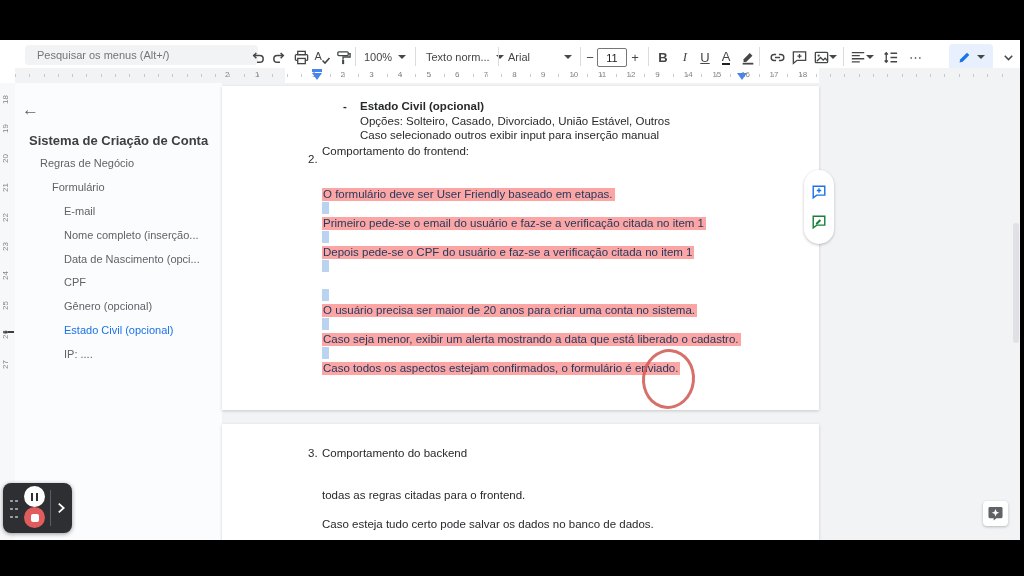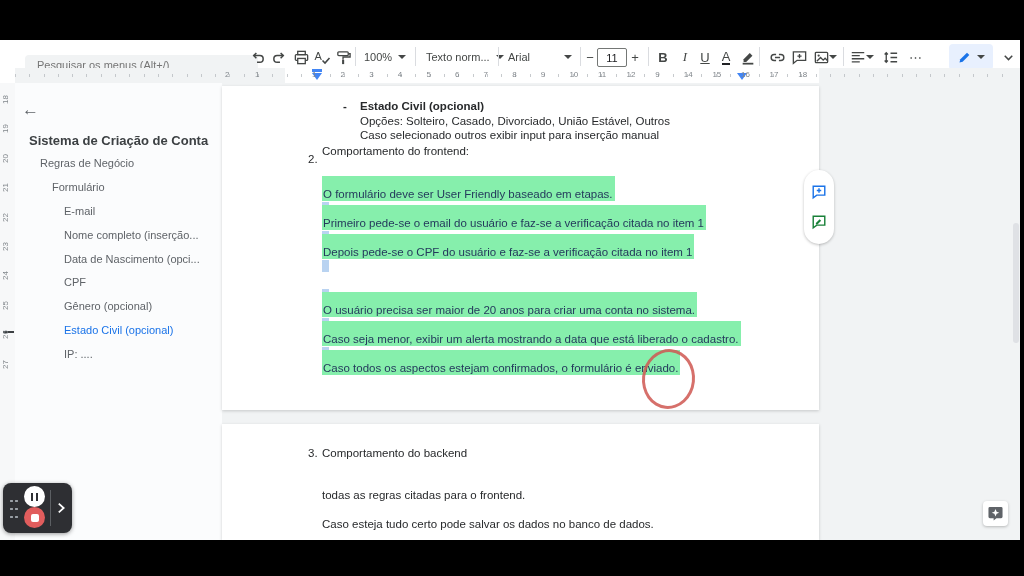--- a/index.html
+++ b/index.html
@@ -7,21 +7,21 @@
           font-family:"Liberation Sans",sans-serif;-webkit-font-smoothing:antialiased;}
   .abs{position:absolute;}
   
   .bar-top{left:0;top:0;width:1024px;height:40px;background:#000;}
   .bar-bottom{left:0;top:540px;width:1024px;height:36px;background:#000;}
   .bar-right{left:1020px;top:40px;width:4px;height:500px;background:#000;}
   
   .toolbar{left:0;top:40px;width:1020px;height:28px;background:#fff;display:flex;align-items:center;}
   .search-pill{position:absolute;left:25px;top:45px;width:209px;height:20px;background:#f1f3f4;
                border:none;border-radius:4px;font-size:11px;color:#5f6368;padding:0 12px;outline:none;
-               font-family:"Liberation Sans",sans-serif;margin-top:10px;}
+               font-family:"Liberation Sans",sans-serif;}
   .tbtn{position:absolute;top:46px;width:22px;height:22px;display:flex;align-items:center;justify-content:center;border-radius:3px;}
   .tsep{position:absolute;top:47px;width:1px;height:19px;background:#dadce0;}
   .tlabel{position:absolute;top:46px;height:22px;display:flex;align-items:center;font-size:11px;color:#444746;gap:6px;}
   .caret{width:0;height:0;border-left:4px solid transparent;border-right:4px solid transparent;border-top:4px solid #444746;}
   .sizebox{position:absolute;left:597px;top:48px;width:28px;height:17px;border:1px solid #747775;border-radius:2px;
            font-size:11px;color:#202124;display:flex;align-items:center;justify-content:center;}
   .fmt{font-size:13px;color:#444746;}
   .edit-pill{position:absolute;left:949px;top:44px;width:44px;height:26px;background:#e8f0fe;border-radius:4px;
              display:flex;align-items:center;justify-content:center;gap:5px;}
   
@@ -40,21 +40,21 @@
   .sidebar{left:15px;top:83px;width:207px;height:457px;background:#fbfcfd;}
   .back-arrow{position:absolute;left:22px;top:100px;font-size:17px;color:#5f6368;}
   .outline-title{position:absolute;left:29px;top:133px;font-size:13px;font-weight:bold;color:#3c4043;}
   .o-item{position:absolute;font-size:11px;color:#5f6368;white-space:nowrap;}
   .o-item.active{color:#1a73e8;}
   
   .page{background:#fff;box-shadow:0 1px 3px rgba(0,0,0,.18);}
   .page1{left:222px;top:86px;width:597px;height:324px;}
   .page2{left:222px;top:424px;width:597px;height:116px;}
   .dline{position:absolute;font-size:11.5px;color:#27292b;height:14px;line-height:14px;white-space:nowrap;}
-  .hl{background:#86efac;color:#243a5c;padding:12px 2px 1px 1px;}
+  .hl{background:#fca5a5;color:#243a5c;padding:0 2px 1px 1px;}
   .hl-strip{position:absolute;width:7px;height:12px;background:#b9d3f1;}
   
   .comment-pill{left:804px;top:170px;width:30px;height:74px;background:#fff;border-radius:15px;
                 box-shadow:0 1px 3px rgba(0,0,0,.25);display:flex;flex-direction:column;align-items:center;
                 justify-content:center;gap:14px;}
   
   .scroll-thumb{left:1013px;top:223px;width:6px;height:120px;background:#dfe1e5;border-radius:3px;}
   
   .red-circle{left:642px;top:349px;width:47px;height:54px;border:3.5px solid #cf5751;border-radius:50%;
               transform:rotate(6deg);opacity:.85;}

